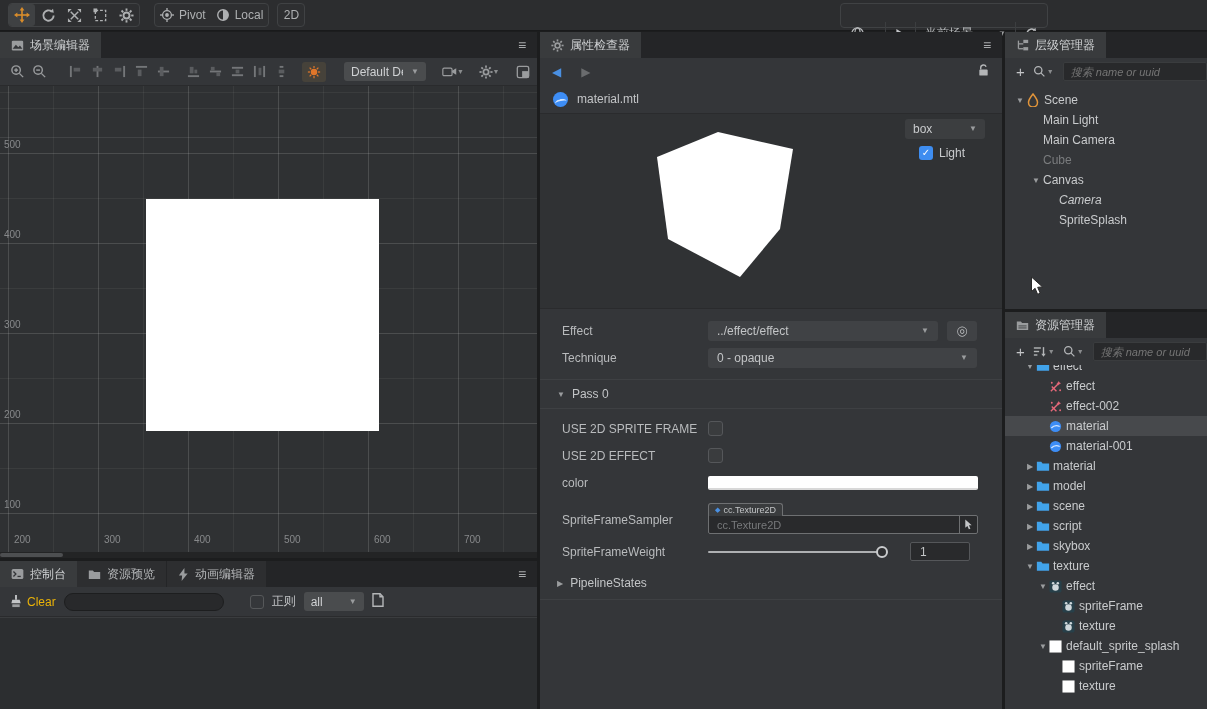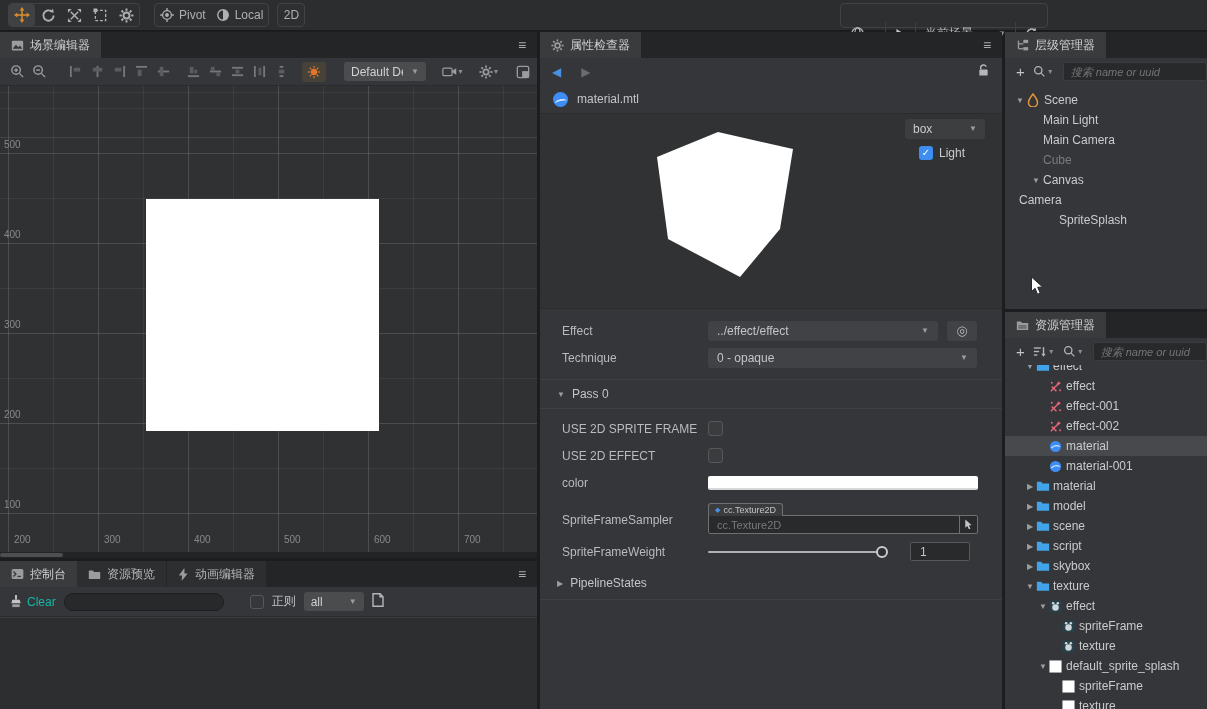--- a/index.html
+++ b/index.html
@@ -44,21 +44,21 @@
       repeating-linear-gradient(to bottom, rgba(255,255,255,0.085) 0 1px, transparent 1px 90px);
     background-position: 8px 0, 0 22px, 8px 0, 0 67px; }
   .ruler-label { position:absolute; color:#87898b; font-size:10px; }
   .sprite-rect { position:absolute; left:146px; top:113px; width:233px; height:232px; background:#ffffff; }
   .hscroll { height:6px; background:#232425; flex:0 0 6px; position:relative; }
   .hscroll .thumb { position:absolute; left:0; top:1px; width:63px; height:4px; background:#4d4f51; border-radius:2px; }
 
   
   #console-panel { left:0; top:561px; width:537px; height:148px; }
   #console-panel .ptoolbar { height:30px; flex-basis:30px; gap:8px; }
-  .clear-btn { display:flex; align-items:center; gap:5px; margin-left:10px; color:#14b8a6; }
+  .clear-btn { display:flex; align-items:center; gap:5px; margin-left:10px; color:#eab308; }
   .console-input { width:160px; height:18px; background:#28292b; border:1px solid #1d1e1f; border-radius:9px; color:#c3c5c7; padding:0 8px; font-size:11px; }
   .chk { width:14px; height:14px; background:#35373a; border:1px solid #56585a; border-radius:3px; display:inline-block; }
   .console-body { flex:1; background:#2c2e30; border-top:1px solid #3a3c3e; }
 
   
   #inspector-panel { left:540px; top:32px; width:462px; height:677px; }
   .nav-row { height:27px; display:flex; align-items:center; padding:0 12px; gap:20px; flex:0 0 27px; }
   .nav-back { color:#4a90e2; font-size:12px; }
   .nav-fwd { color:#6a6c6e; font-size:12px; }
   .nav-lock { margin-left:auto; }
@@ -624,21 +624,21 @@
           <span class="label">Main Camera</span>
         </div>
         <div class="tree-row dim" style="padding-left: 24px;">
           <span class="arrow"></span>
           <span class="label">Cube</span>
         </div>
         <div class="tree-row" style="padding-left: 24px;">
           <span class="arrow">▼</span>
           <span class="label">Canvas</span>
         </div>
-        <div class="tree-row" style="">
+        <div class="tree-row" style="padding-left: 40px; font-style: italic;">
           <span class="arrow"></span>
           <span class="label">Camera</span>
         </div>
         <div class="tree-row" style="padding-left: 40px;">
           <span class="arrow"></span>
           <span class="label">SpriteSplash</span>
         </div>
       </div>
   </div>
 
@@ -715,37 +715,20 @@
                   <line x1="2" y1="12" x2="10" y2="4"></line>
                   <line x1="8" y1="12" x2="3" y2="7"></line>
                 </g>
                 <g fill="#e8697a">
                   <path d="M10.5 1l.8 1.7 1.7.8-1.7.8-.8 1.7-.8-1.7-1.7-.8 1.7-.8Z"></path>
                   <circle cx="3" cy="3" r="1"></circle>
                   <circle cx="12" cy="11" r="1"></circle>
                 </g>
               </svg>
             </span>
-            <span class="label">effect-001</span>
-          </div>
-          <div class="tree-row" style="padding-left: 32px;">
-            <span class="arrow"></span>
-            <span class="tree-icon">
-              <svg width="13" height="13" viewBox="0 0 14 14">
-                <g stroke="#e8697a" stroke-width="1.5">
-                  <line x1="2" y1="12" x2="10" y2="4"></line>
-                  <line x1="8" y1="12" x2="3" y2="7"></line>
-                </g>
-                <g fill="#e8697a">
-                  <path d="M10.5 1l.8 1.7 1.7.8-1.7.8-.8 1.7-.8-1.7-1.7-.8 1.7-.8Z"></path>
-                  <circle cx="3" cy="3" r="1"></circle>
-                  <circle cx="12" cy="11" r="1"></circle>
-                </g>
-              </svg>
-            </span>
             <span class="label">effect-002</span>
           </div>
           <div class="tree-row selected" style="padding-left: 32px;">
             <span class="arrow"></span>
             <span class="tree-icon">
               <svg width="13" height="13" viewBox="0 0 14 14">
                 <circle cx="7" cy="7" r="6" fill="#3d8df5"></circle>
                 <path d="M2.5 8.5q4-4 9-1.5" fill="none" stroke="#cfe4ff" stroke-width="1.5"></path>
               </svg>
             </span>

